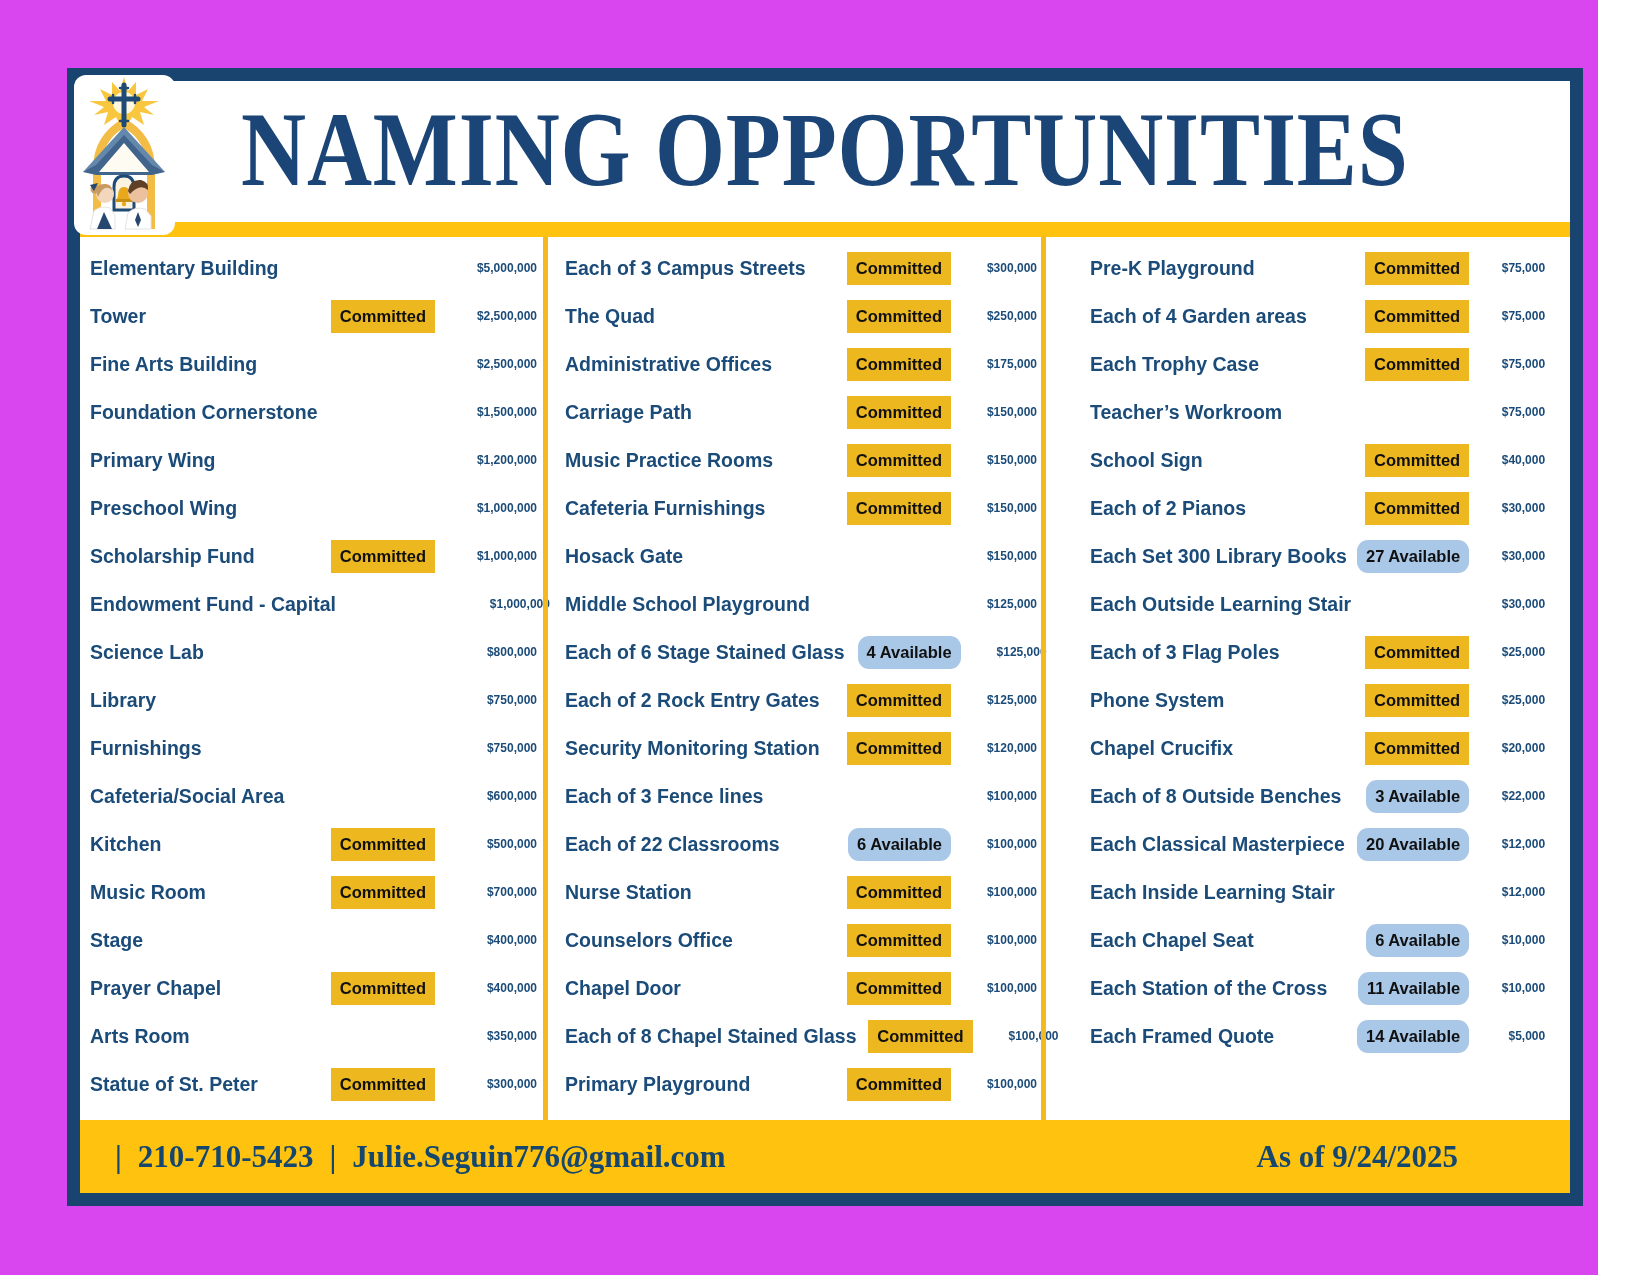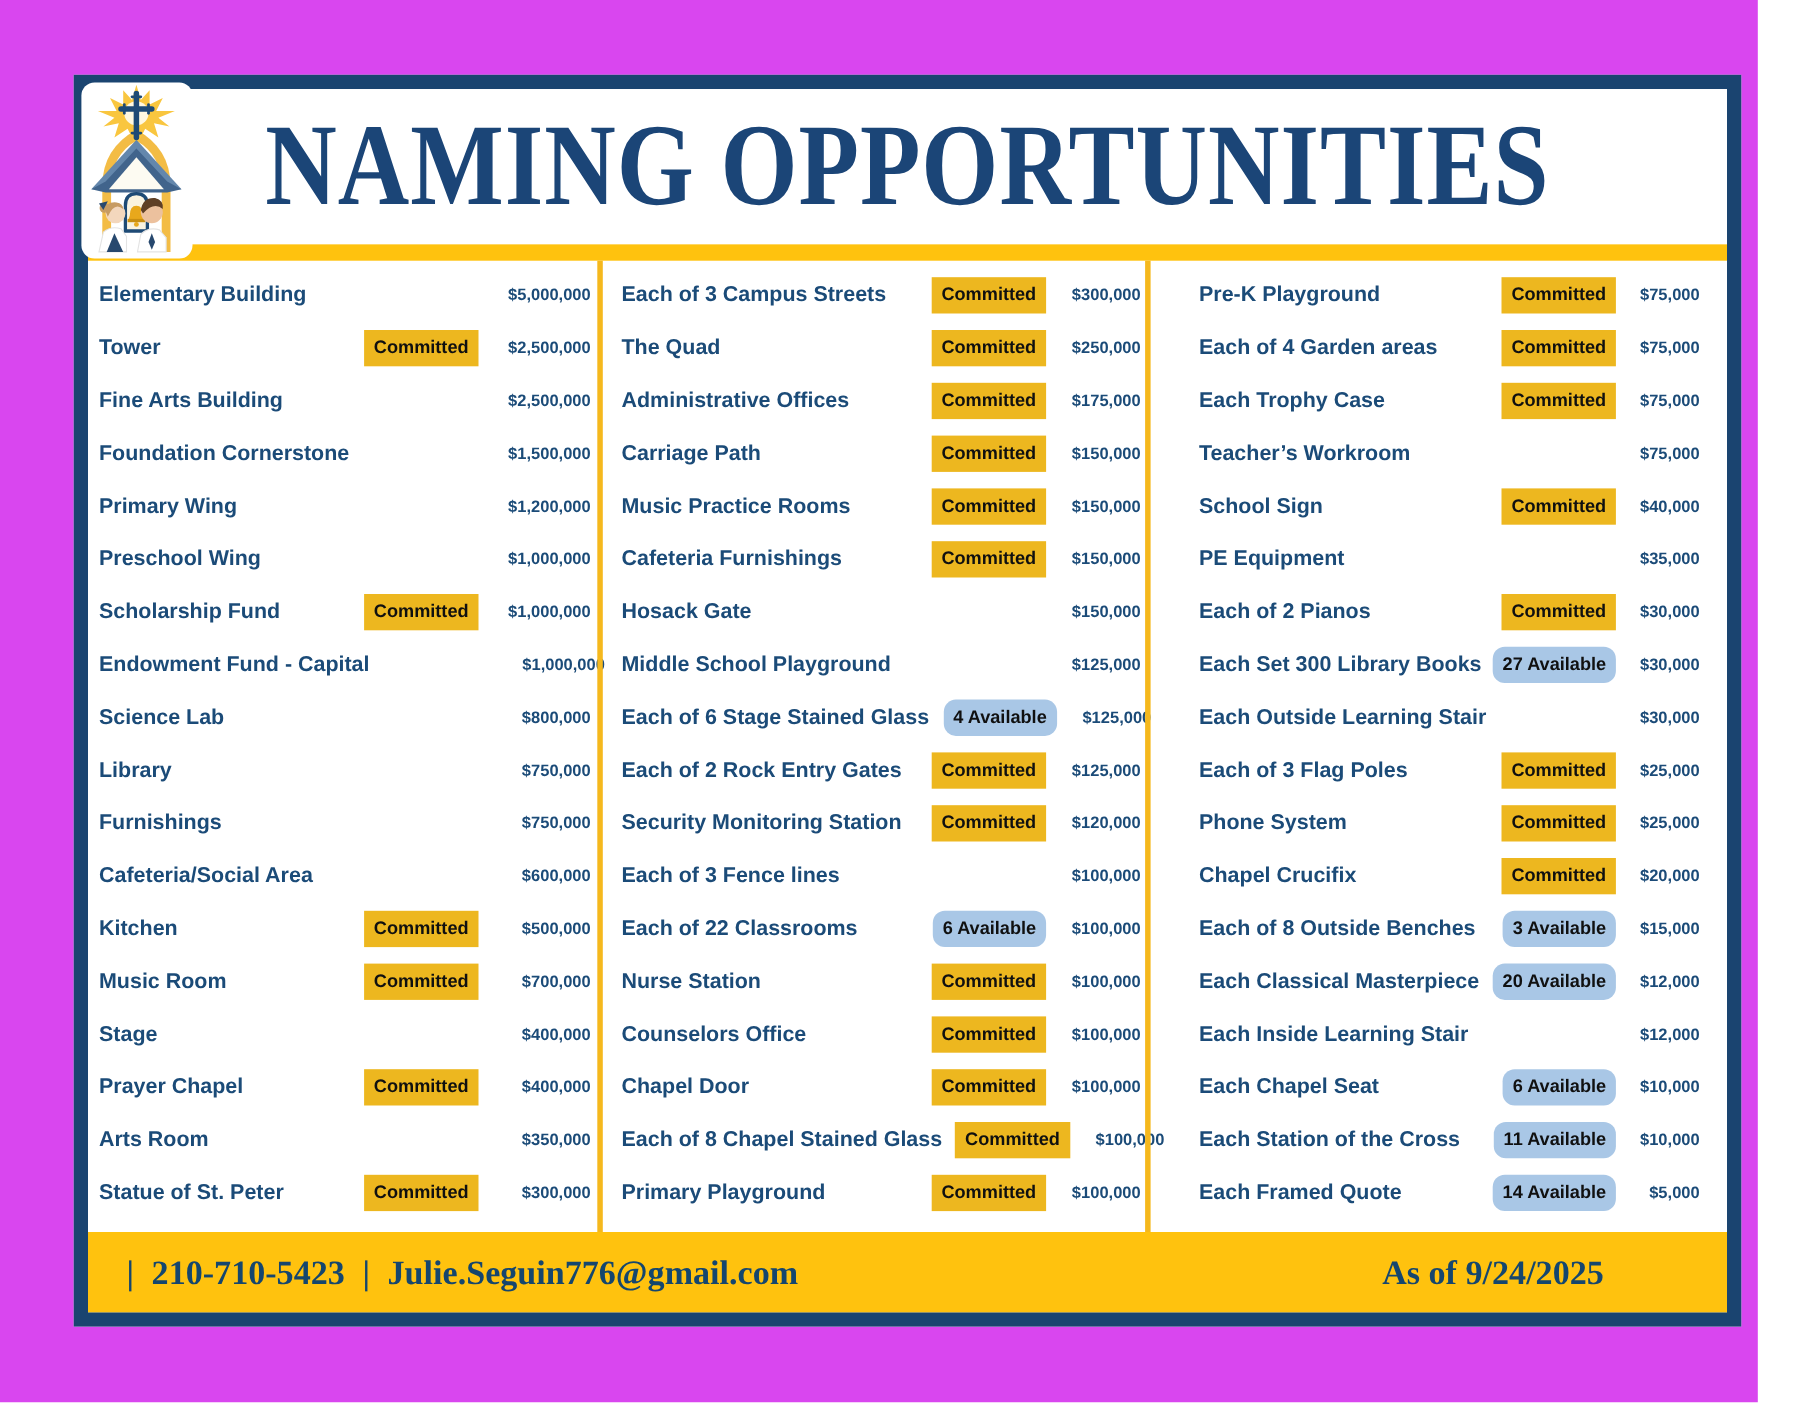--- a/index.html
+++ b/index.html
@@ -25,21 +25,21 @@
   .vsep{width:5px;background:#F5B81D;flex:0 0 auto;}
   .row{height:48px;display:flex;align-items:center;}
   .label{flex:1;font-weight:bold;font-size:19.5px;color:#1B4B78;white-space:nowrap;}
   .badge-slot{flex:0 0 auto;display:flex;justify-content:flex-end;align-items:center;}
   .col-1 .badge-slot{width:112px;}
   .col-2 .badge-slot{width:116px;}
   .col-3 .badge-slot{width:118px;}
   .badge{height:33px;line-height:33px;padding:0 9px;font-weight:bold;font-size:16.5px;color:#101010;white-space:nowrap;}
   .badge.committed{background:#EDB71F;}
   .badge.available{background:#A9C7E6;border-radius:11px;}
-  .price{flex:0 0 auto;text-align:right;font-weight:bold;font-size:15px;color:#1B4B78;white-space:nowrap;}
+  .price{flex:0 0 auto;text-align:right;font-weight:bold;font-size:12px;color:#1B4B78;white-space:nowrap;}
   .col-1 .price{width:102px;}
   .col-2 .price{width:86px;}
   .col-3 .price{width:76px;}
   
   .footer{height:73px;background:#FFC20E;display:flex;align-items:center;justify-content:space-between;
           padding:0 112px 0 35px;font-family:"Liberation Serif",serif;font-weight:bold;
           font-size:31px;color:#15466E;}
   .contact{display:flex;align-items:baseline;gap:16px;white-space:nowrap;}
   .site-link{color:#15466E;text-decoration:underline;text-underline-offset:6px;cursor:pointer;}
   .as-of{white-space:nowrap;}
@@ -363,25 +363,20 @@
             <span class="price">$75,000</span>
           </div>
           <div class="row">
             <span class="label">School Sign</span>
             <span class="badge-slot">
               <span class="badge committed">Committed</span>
             </span>
             <span class="price">$40,000</span>
           </div>
           <div class="row">
-            <span class="label">PE Equipment</span>
-            <span class="badge-slot"></span>
-            <span class="price">$35,000</span>
-          </div>
-          <div class="row">
             <span class="label">Each of 2 Pianos</span>
             <span class="badge-slot">
               <span class="badge committed">Committed</span>
             </span>
             <span class="price">$30,000</span>
           </div>
           <div class="row">
             <span class="label">Each Set 300 Library Books</span>
             <span class="badge-slot">
               <span class="badge available">27 Available</span>
@@ -412,21 +407,21 @@
             <span class="badge-slot">
               <span class="badge committed">Committed</span>
             </span>
             <span class="price">$20,000</span>
           </div>
           <div class="row">
             <span class="label">Each of 8 Outside Benches</span>
             <span class="badge-slot">
               <span class="badge available">3 Available</span>
             </span>
-            <span class="price">$15,000</span>
+            <span class="price">$22,000</span>
           </div>
           <div class="row">
             <span class="label">Each Classical Masterpiece</span>
             <span class="badge-slot">
               <span class="badge available">20 Available</span>
             </span>
             <span class="price">$12,000</span>
           </div>
           <div class="row">
             <span class="label">Each Inside Learning Stair</span>

